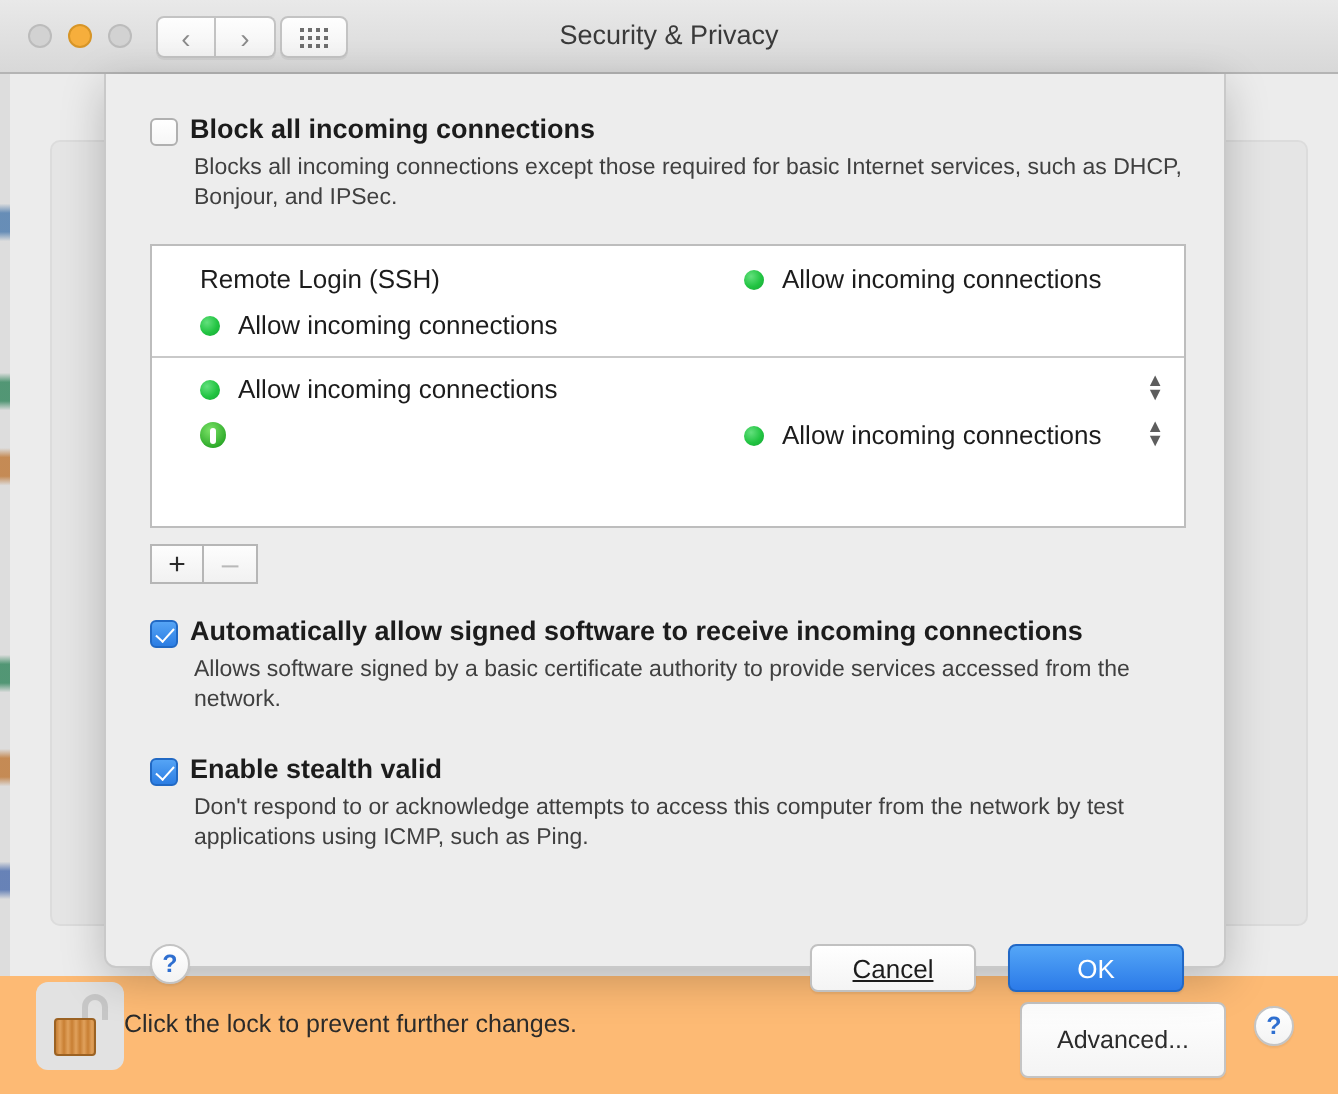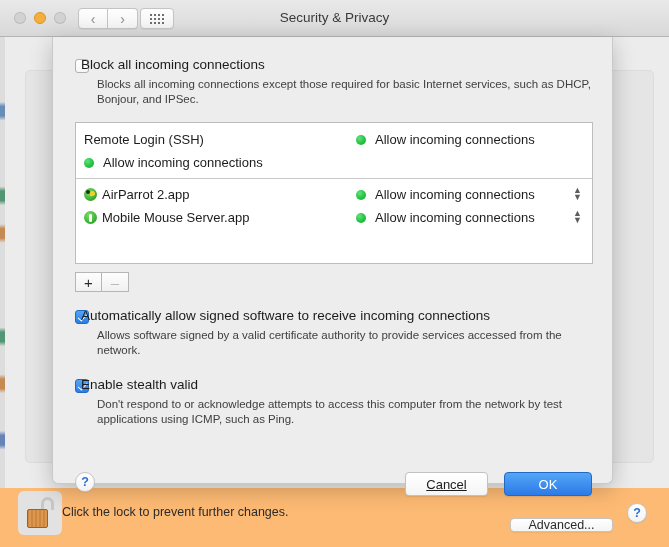--- a/index.html
+++ b/index.html
@@ -167,22 +167,22 @@
     background: repeating-linear-gradient(to right,
        #c87f33 0px, #e0a15c 2px, #c87f33 4px);
     border: 1px solid #9b6223;
     box-sizing: border-box;
   }
   .lock-text {
     position: absolute; left: 62px; top: 17px;
     font-size: 12.5px; color: #2b2b2b;
   }
   .advanced-btn {
-    position: absolute; right: 56px; top: 30px;
-    width: 103px; height: 14px;
+    position: absolute; right: 56px; top: 13px;
+    width: 103px; height: 38px;
     background: linear-gradient(to bottom,#ffffff,#f4f4f4);
     border: 1px solid #c4c4c4;
     border-radius: 4px;
     box-sizing: border-box;
     font-size: 12.5px; color: #2b2b2b;
     display: flex; align-items: center; justify-content: center;
     box-shadow: 0 1px 1px rgba(0,0,0,.06);
   }
   .help-round {
     width: 20px; height: 20px;
@@ -230,43 +230,44 @@
     position: absolute;
     left: 4px; top: 1px;
     width: 4px; height: 8px;
     border: solid #fff;
     border-width: 0 1.8px 1.8px 0;
     transform: rotate(42deg);
   }
 
   .cb-label {
     font-size: 13.5px; color: #1c1c1c;
-    position: absolute; left: 6px; top: -2px;
+    position: absolute; left: 20px; top: -2px;
     white-space: nowrap;
+    font-weight: bold;
   }
   .cb-desc {
     position: absolute; left: 22px; top: 18px;
     font-size: 11.5px; color: #404040; line-height: 15px;
     width: 500px;
   }
 
   
   .listbox {
     position: absolute;
     left: 22px; top: 85px;
     width: 518px; height: 142px;
     background: #ffffff;
     border: 1px solid #bdbdbd;
     box-sizing: border-box;
     overflow: hidden;
   }
   .lrow {
     display: flex; align-items: center;
     height: 23px;
-    padding-left: 8px;
+    padding-left: 24px;
     font-size: 13px; color: #1c1c1c;
     position: relative;
   }
   .lrow.first { margin-top: 5px; }
   .lrow .name { width: 272px; display: flex; align-items: center; gap: 5px; }
   .dot {
     width: 10px; height: 10px; border-radius: 50%;
     background: radial-gradient(circle at 35% 32%, #63e07d 0%, #22c442 55%, #15a534 100%);
     flex: none;
     margin-right: 9px;
@@ -428,38 +429,33 @@
       <div class="lrow">
         <div class="status">
           <span class="dot"></span>
           <span>Allow incoming connections</span>
         </div>
       </div>
 
       <div class="divider"></div>
 
       <div class="lrow">
-        <div class="name">
-          <span class="appicon ic-parrot"></span>
-          <span>AirParrot 2.app</span>
-        </div>
         <div class="status">
           <span class="dot"></span>
           <span>Allow incoming connections</span>
         </div>
         <div class="stepper">
           <span>▲</span>
           <span>▼</span>
         </div>
       </div>
 
       <div class="lrow">
         <div class="name">
           <span class="appicon ic-mouse"></span>
-          <span>Mobile Mouse Server.app</span>
         </div>
         <div class="status">
           <span class="dot"></span>
           <span>Allow incoming connections</span>
         </div>
         <div class="stepper">
           <span>▲</span>
           <span>▼</span>
         </div>
       </div>
@@ -467,21 +463,21 @@
     </div>
 
     <div class="pm">
       <div class="pmbtn">+</div>
       <div class="pmbtn minus">–</div>
     </div>
 
     <div class="checkrow" style="left:22px; top:273px;">
       <div class="cbox checked"></div>
       <div class="cb-label">Automatically allow signed software to receive incoming connections</div>
-      <div class="cb-desc">Allows software signed by a valid certificate authority to provide services accessed from the network.</div>
+      <div class="cb-desc">Allows software signed by a basic certificate authority to provide services accessed from the network.</div>
     </div>
 
     <div class="checkrow" style="left:22px; top:342px;">
       <div class="cbox checked"></div>
       <div class="cb-label">Enable stealth valid</div>
       <div class="cb-desc">Don't respond to or acknowledge attempts to access this computer from the network by test applications using ICMP, such as Ping.</div>
     </div>
 
     <div class="help-round help-sheet">?</div>
     <div class="btn cancel">Cancel</div>

